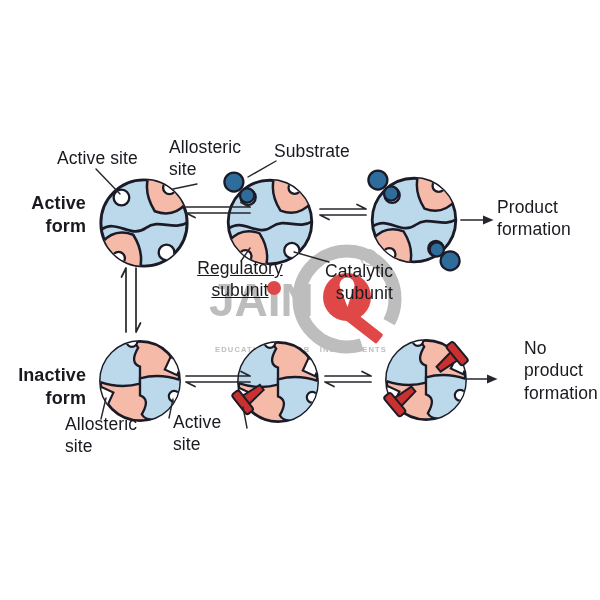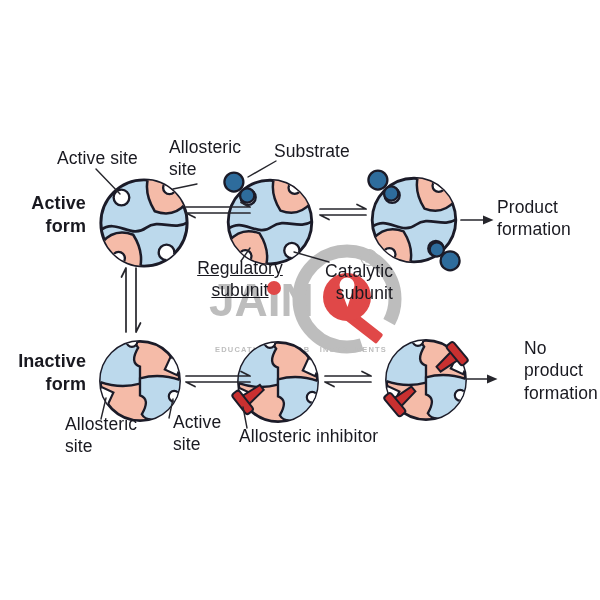--- a/index.html
+++ b/index.html
@@ -180,25 +180,24 @@
 site</div>
     <div class="lbl" style="left:266px;top:140px;margin-left:8px;">Substrate</div>
     <div class="lbl bold right" style="left:6px;top:192px;width:80px;">Active
 form</div>
     <div class="lbl center" style="left:183px;top:257px;width:114px;text-decoration:underline;">Regulatory
 subunit</div>
     <div class="lbl center" style="left:297px;top:260px;width:96px;text-align:right;">Catalytic
 subunit</div>
     <div class="lbl" style="left:497px;top:196px;">Product
 formation</div>
-    <div class="lbl bold right" style="left:6px;top:350px;width:80px;">Inactive
+    <div class="lbl bold right" style="left:6px;top:364px;width:80px;">Inactive
 form</div>
     <div class="lbl" style="left:65px;top:413px;">Allosteric
 site</div>
     <div class="lbl" style="left:173px;top:411px;">Active
 site</div>
-    <div class="lbl" style="left:239px;top:425px;">Allosteric inhibitor</div>
     <div class="lbl" style="left:524px;top:337px;">No
 product
 formation</div>
   </div>
 
 </div>
 
 </body></html>

